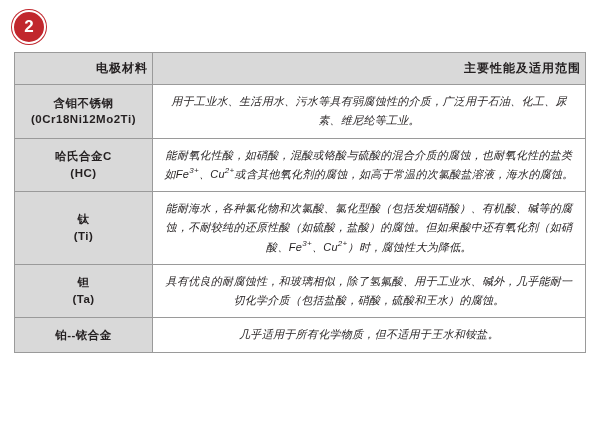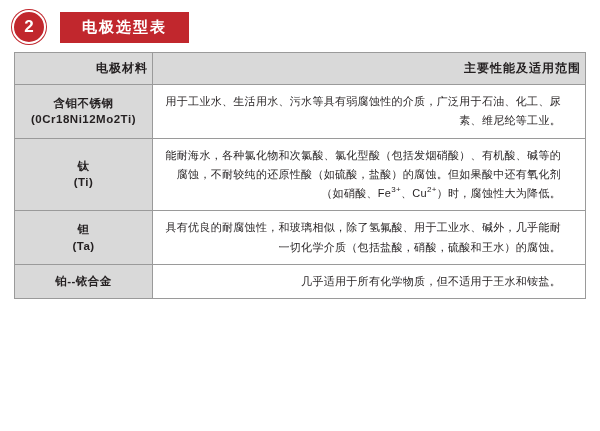--- a/index.html
+++ b/index.html
@@ -85,40 +85,40 @@
     background: #d9d9d9;
     text-align: center;
     font-weight: bold;
     font-size: 11.5px;
     padding: 6px 3px;
     line-height: 1.45;
     letter-spacing: 0.5px;
     margin-top: 7px;
   }
   td.desc {
-    text-align: right;
-    padding: 7px 24px 7px 9px;
+    text-align: center;
+    padding: 7px 9px 7px 9px;
     line-height: 1.75;
     font-size: 11px;
     letter-spacing: 0.3px;
+    font-style: italic;
   }
   sup {
     font-size: 8px;
     vertical-align: super;
     line-height: 0;
   }
 </style>
 </head>
 <body>
 
 <div class="page">
 
   <div class="header">
     <div class="badge">2</div>
-    <div class="title-bar">电极选型表</div>
   </div>
 
   <div class="table-wrap">
     <table class="spec">
       <colgroup>
         <col class="col-mat">
         <col>
       </colgroup>
       <thead>
         <tr>
@@ -130,20 +130,29 @@
 
         <tr>
           <td class="mat">
             <div>含钼不锈钢</div>
             <div>(0Cr18Ni12Mo2Ti)</div>
           </td>
           <td class="desc">用于工业水、生活用水、污水等具有弱腐蚀性的介质，广泛用于石油、化工、尿素、维尼纶等工业。</td>
         </tr>
 
 
+        <tr>
+          <td class="mat">
+            <div>哈氏合金C</div>
+            <div>(HC)</div>
+          </td>
+          <td class="desc">
+            <span>能耐氧化性酸，如硝酸，混酸或铬酸与硫酸的混合介质的腐蚀，也耐氧化性的盐类如Fe</span><sup>3+</sup><span>、Cu</span><sup>2+</sup><span>或含其他氧化剂的腐蚀，如高于常温的次氯酸盐溶液，海水的腐蚀。</span>
+          </td>
+        </tr>
 
         <tr>
           <td class="mat">
             <div>钛</div>
             <div>(Ti)</div>
           </td>
           <td class="desc">
             <span>能耐海水，各种氯化物和次氯酸、氯化型酸（包括发烟硝酸）、有机酸、碱等的腐蚀，不耐较纯的还原性酸（如硫酸，盐酸）的腐蚀。但如果酸中还有氧化剂（如硝酸、Fe</span><sup>3+</sup><span>、Cu</span><sup>2+</sup><span>）时，腐蚀性大为降低。</span>
           </td>
         </tr>

